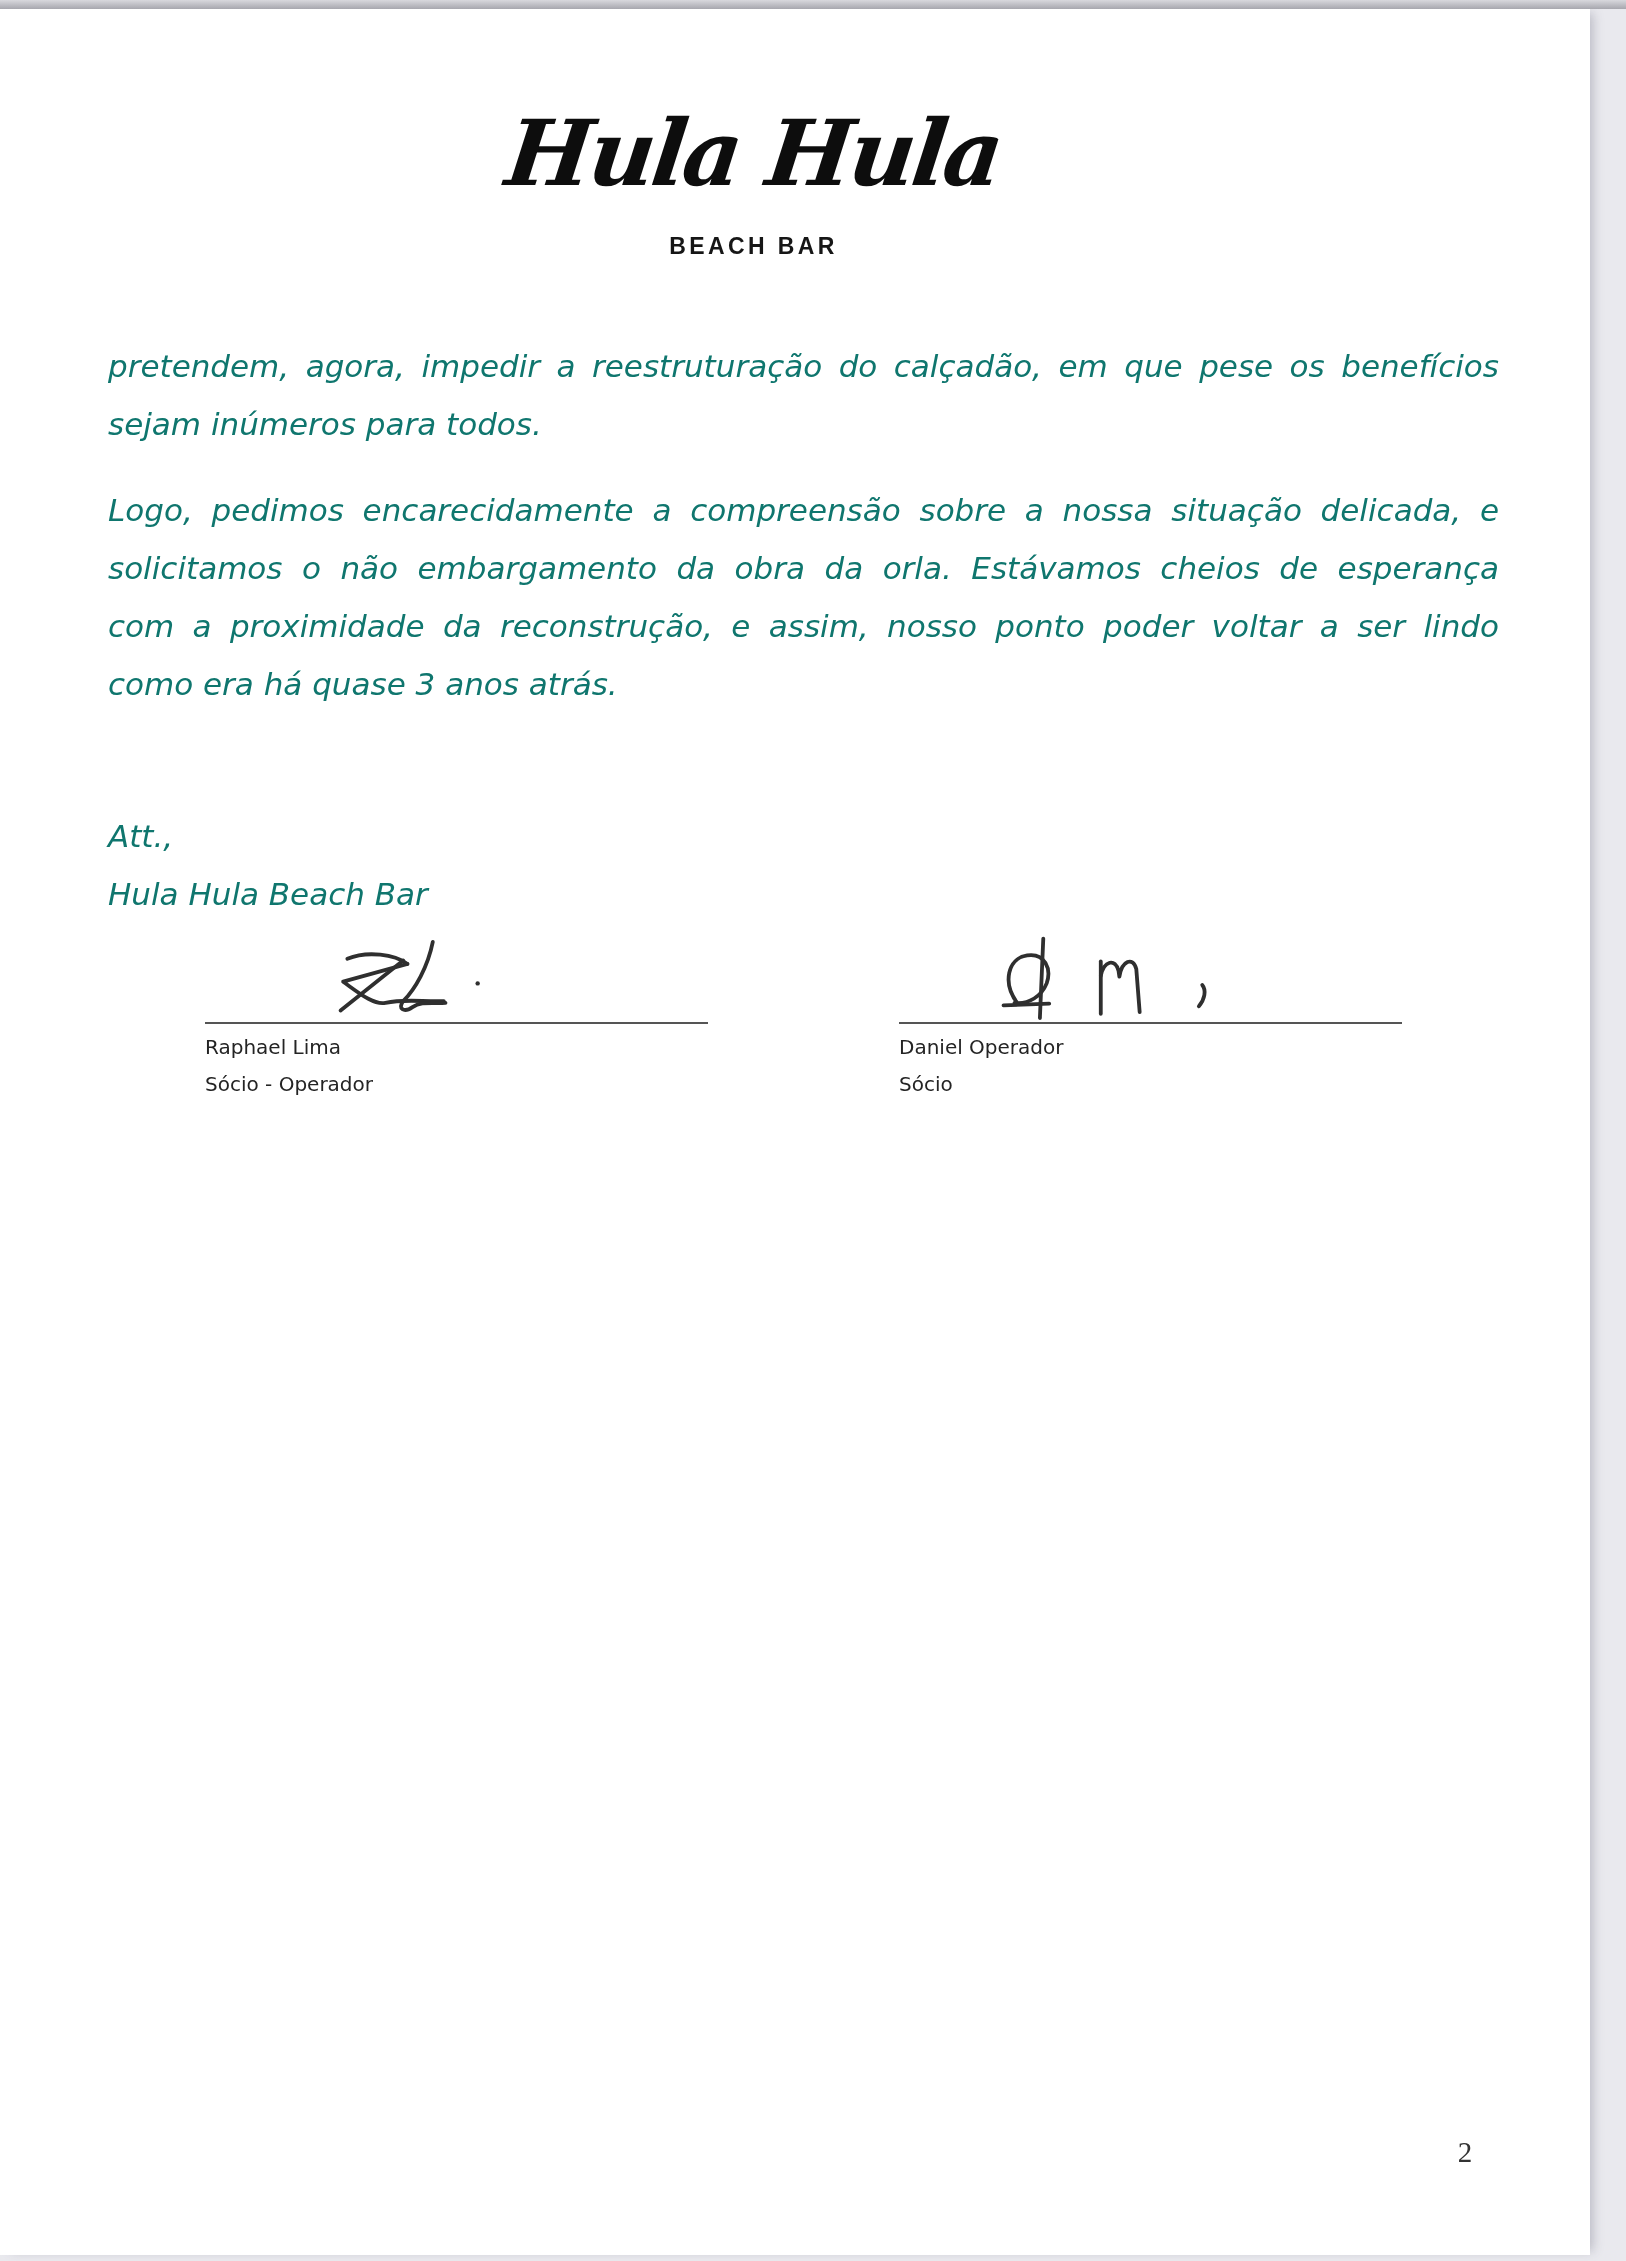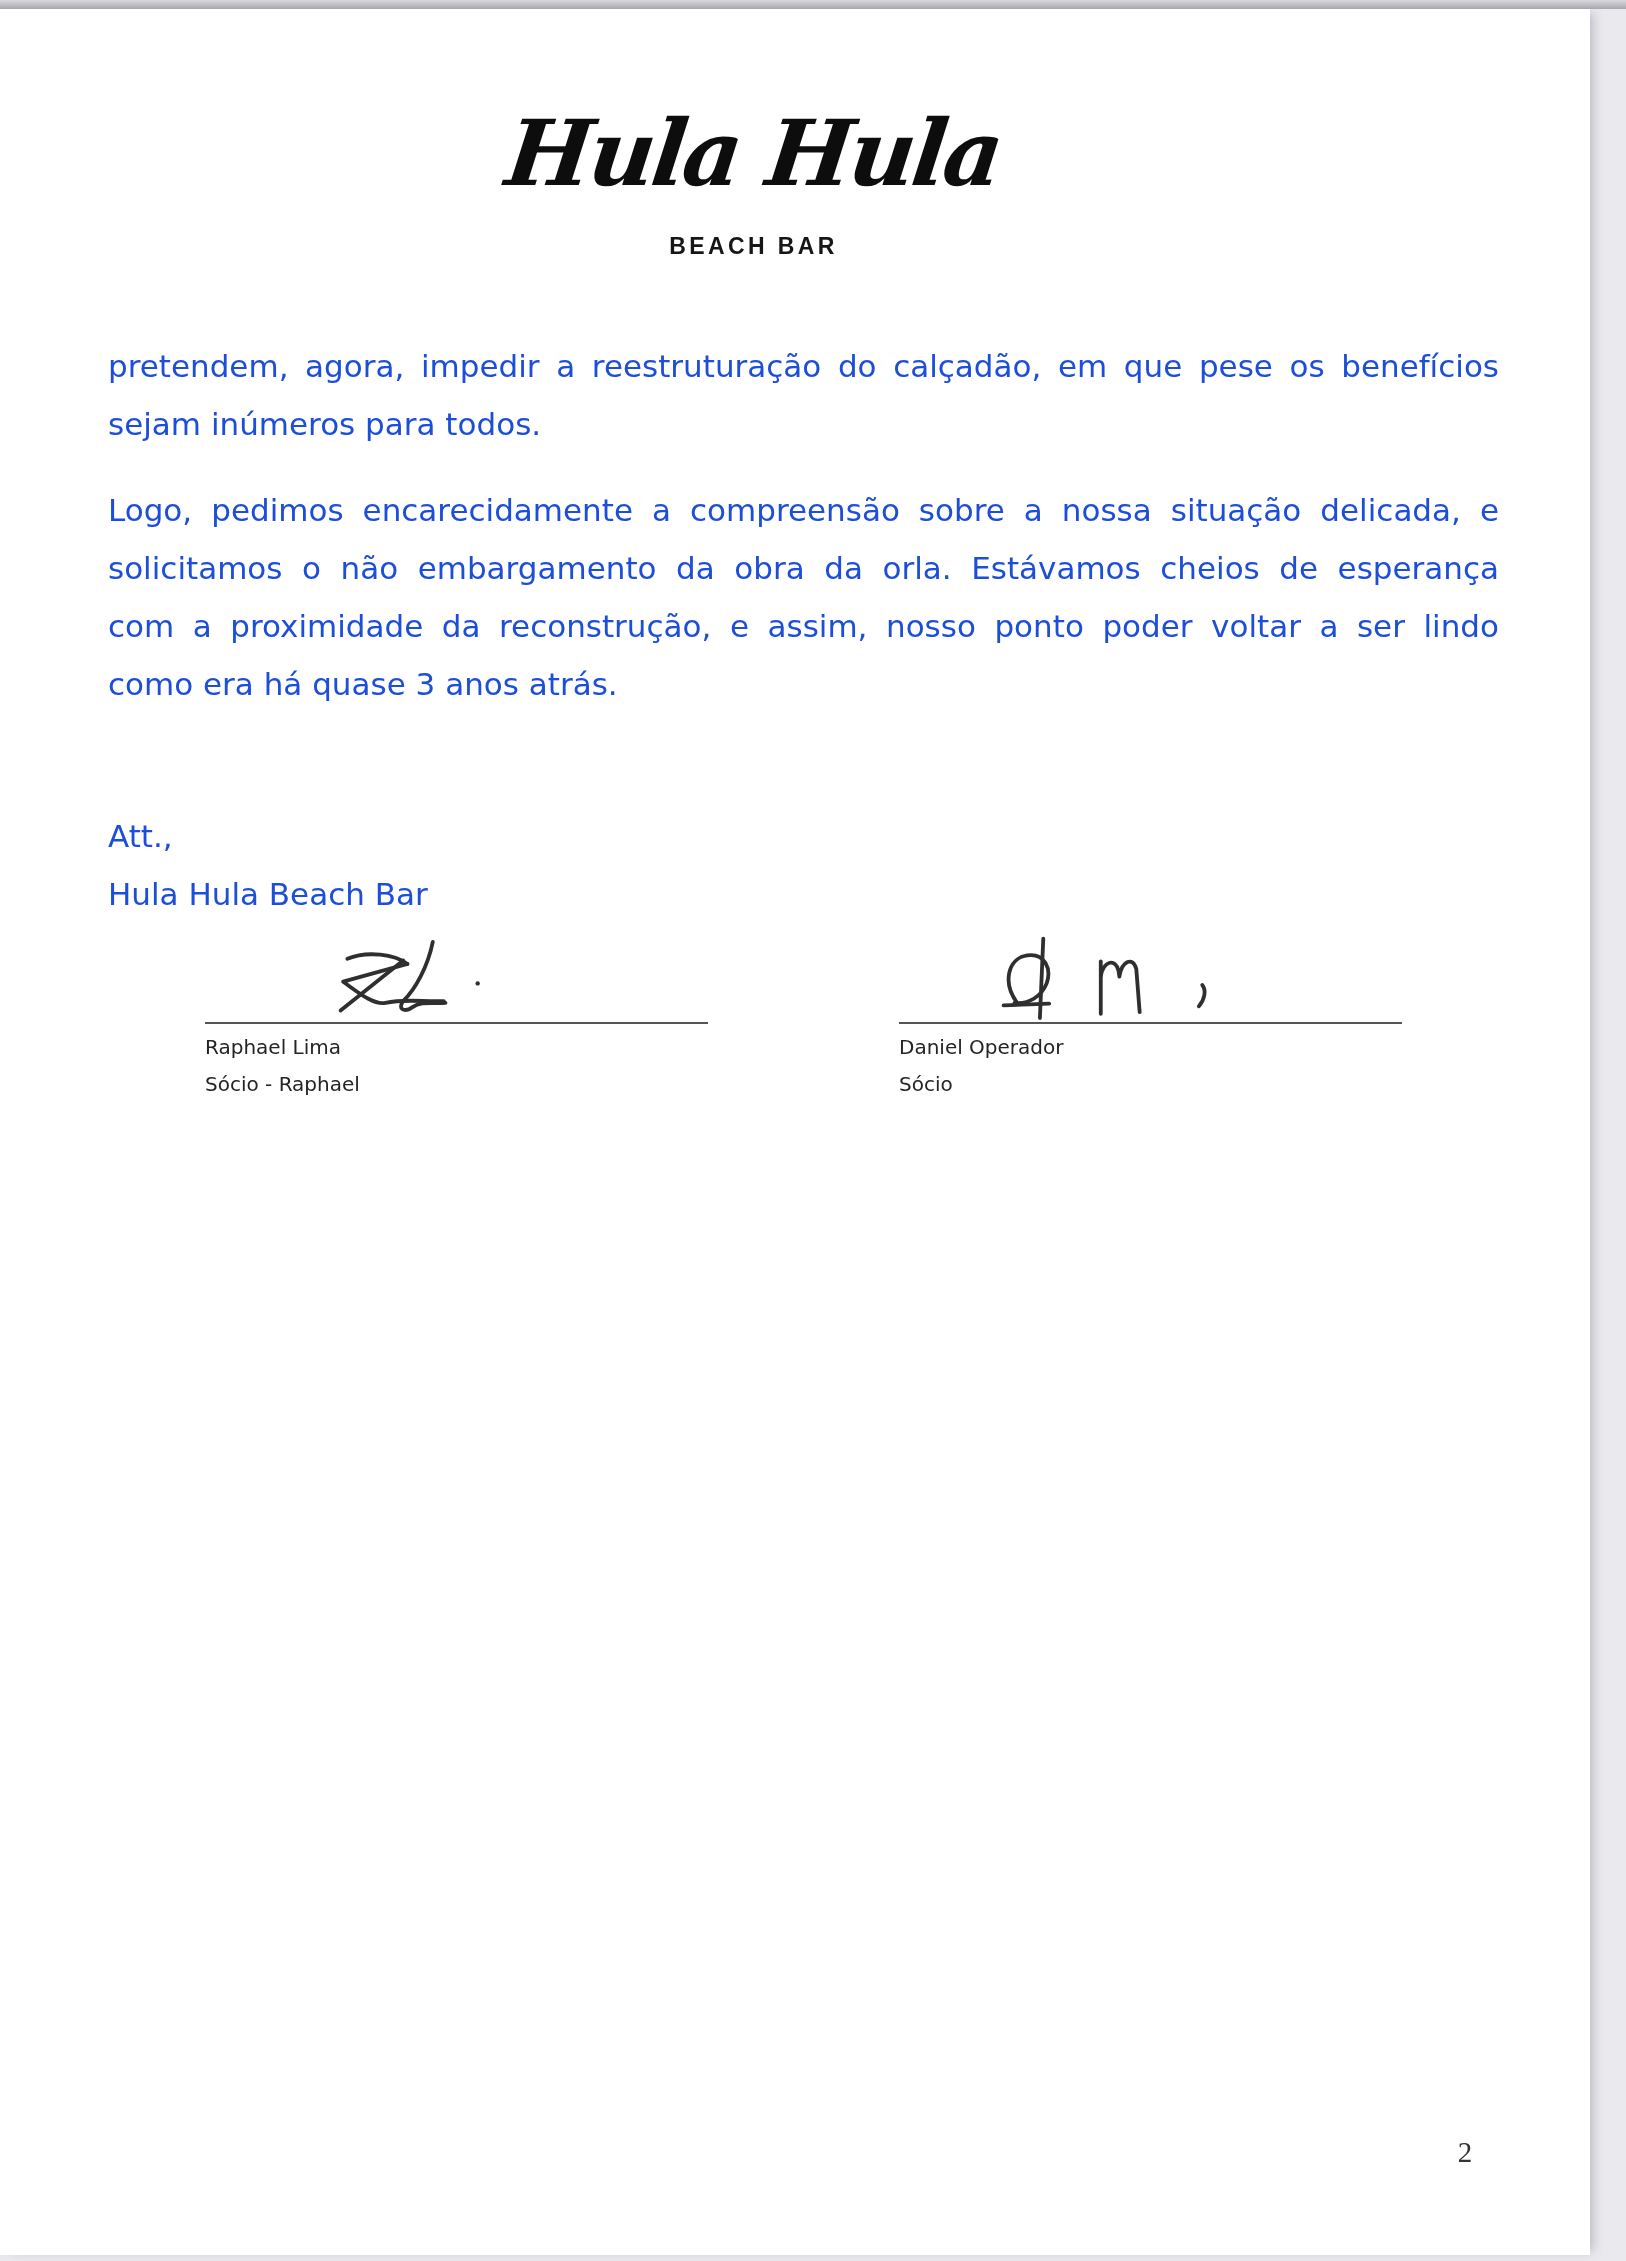--- a/index.html
+++ b/index.html
@@ -34,21 +34,21 @@
   }
   .logo-sub{
     margin-top:24px;
     font-family:"Liberation Sans",sans-serif;
     font-weight:bold;font-size:23px;letter-spacing:3.4px;
     color:#161616;
   }
   
   .textblock{
     position:absolute;left:108px;width:1391px;
-    font-size:31px;line-height:58px;color:#1d4ed8;
+    font-size:31px;line-height:58px;color:#0f766e;font-style:italic;
   }
   .p1{top:328px;}
   .p2{top:472px;}
   .closing{top:798px;}
   .line{white-space:normal;}
   .just{text-align:justify;text-align-last:justify;}
   
   .sigblock{
     position:absolute;top:915px;width:503px;height:186px;
   }
@@ -109,21 +109,21 @@
   <div class="sigblock sig-left">
     <svg class="sig-svg" viewBox="0 0 190 104">
       <path d="M 18,27 C 42,17 74,22 89,33"></path>
       <path d="M 89,33 L 13,54 C 30,66 49,82 63,79 C 86,74 108,78 132,77"></path>
       <path d="M 84,29 L 10,88"></path>
       <path d="M 119,7 C 113,37 98,63 84,77 C 77,86 85,91 95,84 C 105,77 118,80 134,79"></path>
       <circle class="dot" cx="172" cy="56" r="2.6"></circle>
     </svg>
     <div class="sig-rule"></div>
     <div class="sig-name">Raphael Lima</div>
-    <div class="sig-role">Sócio - Raphael</div>
+    <div class="sig-role">Sócio - Operador</div>
   </div>
 
   <div class="sigblock sig-right">
     <svg class="sig-svg" viewBox="0 0 272 104">
       <path d="M 20,80 C 1,56 8,26 31,23 C 52,20 60,39 54,56 C 48,71 33,81 16,79"></path>
       <path d="M 50,3 L 46,97"></path>
       <path d="M 3,82 L 57,80"></path>
       <path d="M 118,30 L 118,92"></path>
       <path d="M 118,47 C 122,29 135,26 139,41 L 140,48 C 143,29 156,24 160,39 L 164,90"></path>
       <path d="M 238,58 C 243,64 241,75 234,83"></path>

